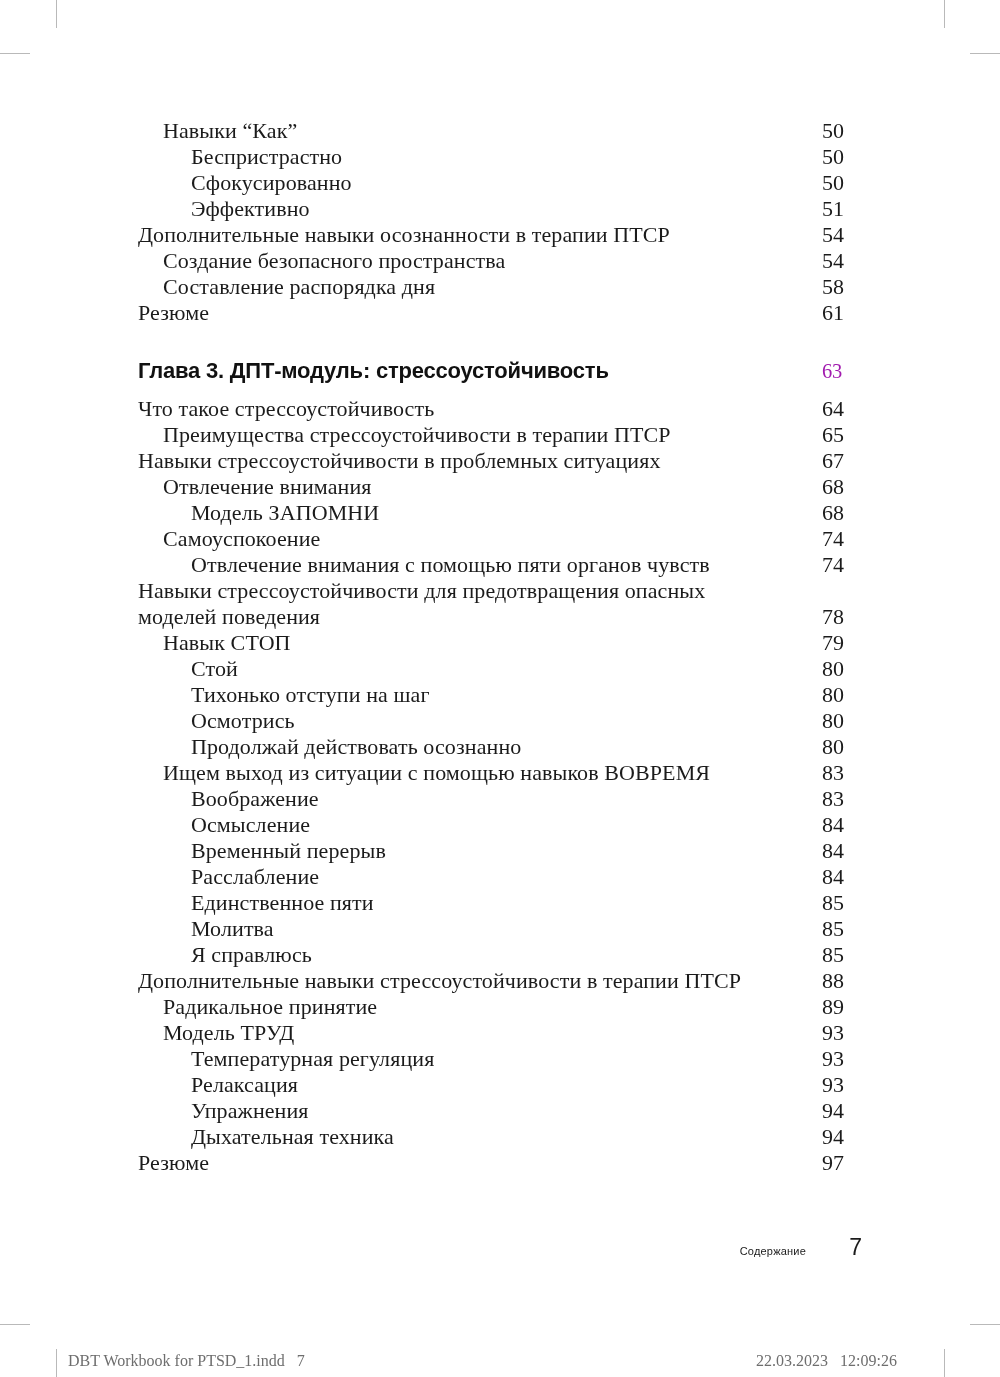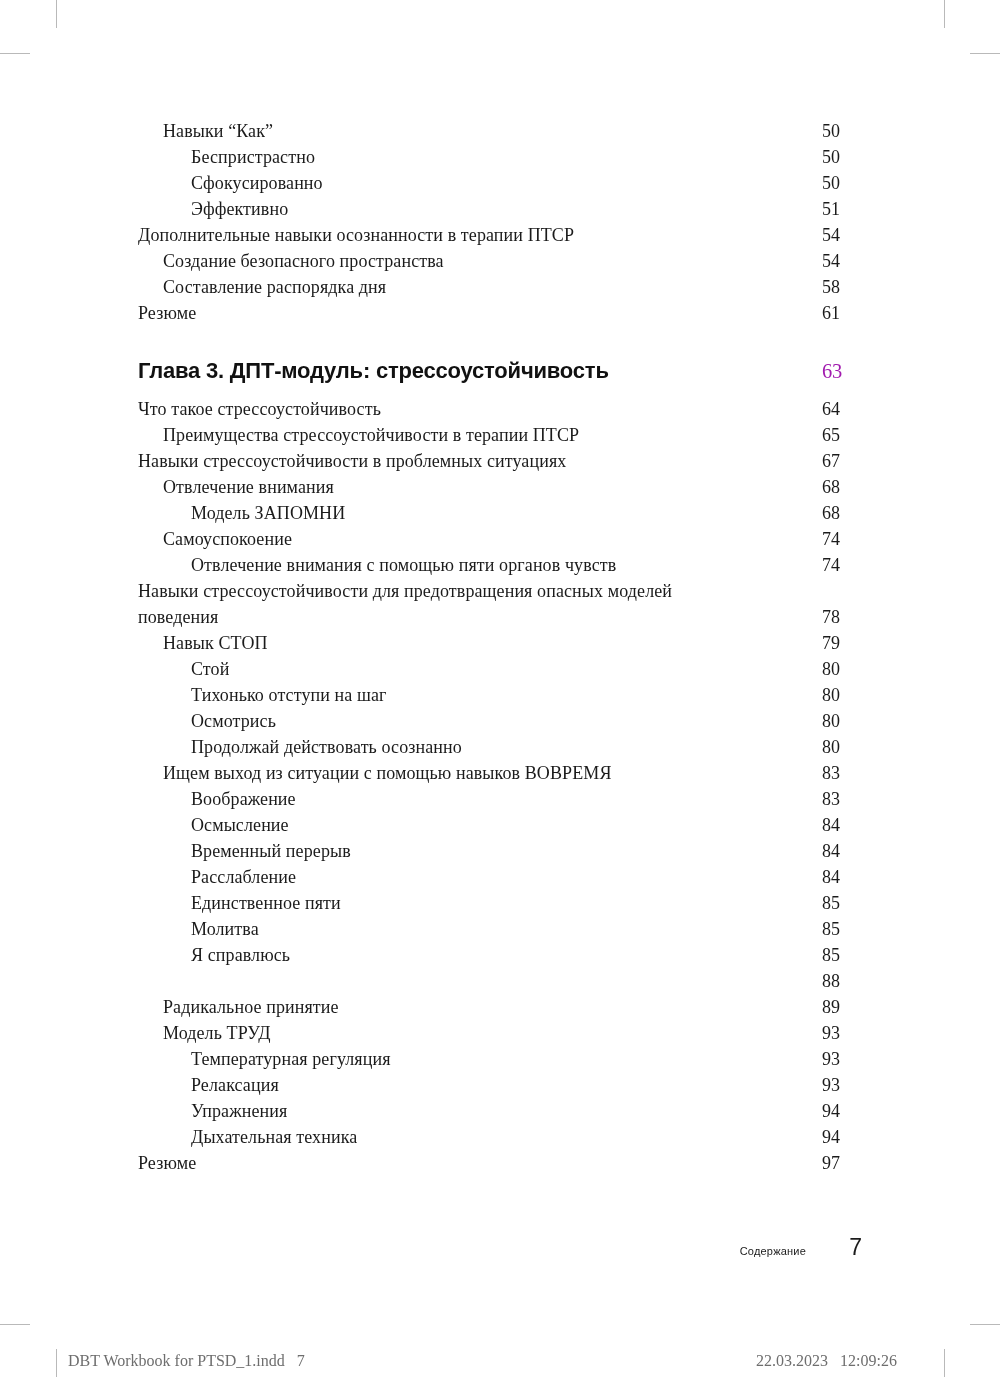--- a/index.html
+++ b/index.html
@@ -45,21 +45,21 @@
   .toc {
     position: absolute;
     left: 138px;
     top: 118px;
     width: 730px;
   }
 
   .toc-row {
     display: flex;
     align-items: flex-start;
-    font-size: 18px;
+    font-size: 22px;
     line-height: 26px;
     letter-spacing: 0.1px;
   }
   .toc-row .title {
     flex: 0 1 auto;
     white-space: normal;
     max-width: 640px;
   }
   .toc-row .spacer { flex: 1 1 auto; }
   .toc-row .pageno {
@@ -315,20 +315,21 @@
           <span class="title">Молитва</span>
           <span class="spacer"></span>
           <span class="pageno">85</span>
         </div>
         <div class="toc-row lvl2">
           <span class="title">Я справлюсь</span>
           <span class="spacer"></span>
           <span class="pageno">85</span>
         </div>
         <div class="toc-row lvl0">
+          <span class="title">Дополнительные навыки стрессоустойчивости в терапии ПТСР</span>
           <span class="spacer"></span>
           <span class="pageno">88</span>
         </div>
         <div class="toc-row lvl1">
           <span class="title">Радикальное принятие</span>
           <span class="spacer"></span>
           <span class="pageno">89</span>
         </div>
         <div class="toc-row lvl1">
           <span class="title">Модель ТРУД</span>

